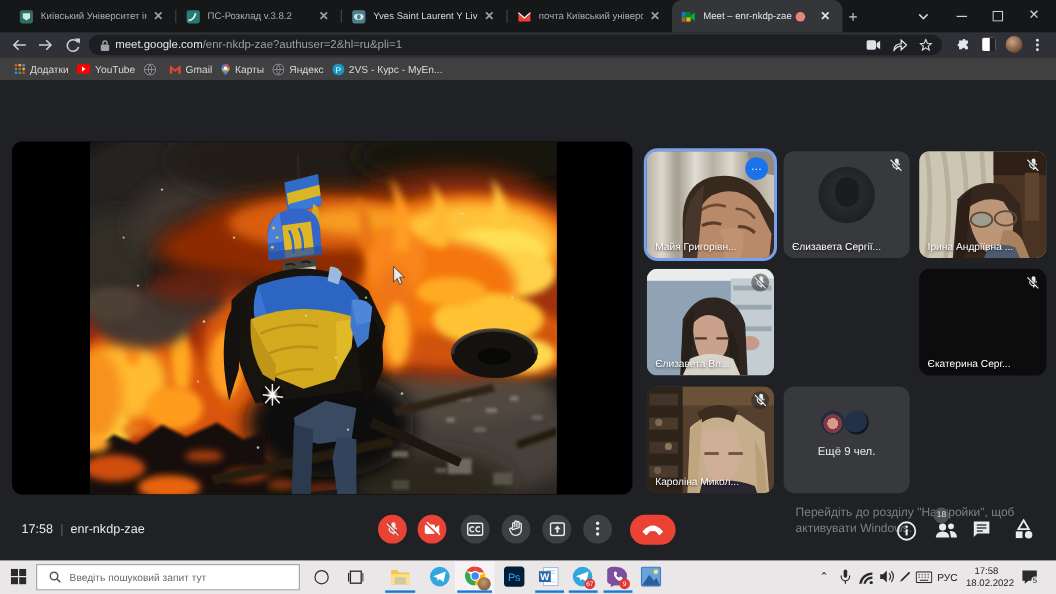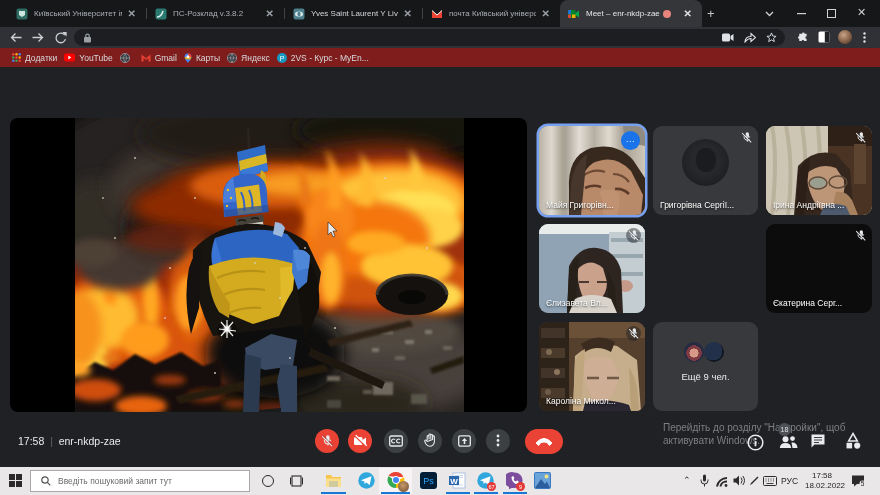--- a/index.html
+++ b/index.html
@@ -10,21 +10,21 @@
 .tab{top:0;height:27px;display:flex;align-items:center;color:#a8adb2;font-size:8px;white-space:nowrap;overflow:hidden}
 .tab .fav{width:12px;height:12px;margin:0 6px 0 8px;flex:0 0 auto}
 .tab .ttl{flex:1 1 auto;overflow:hidden}
 .tab .tx{color:#9aa0a6;font-size:10px;margin:0 10px 0 6px;font-weight:bold}
 .sep{top:8px;width:1px;height:11px;background:#3f4246}
 #activetab{background:#35363a;border-radius:8px 8px 0 0;color:#dfe1e5}
 
 #toolbar{left:0;top:27px;width:880px;height:21px;background:#2f3136}
 #omni{left:74px;top:29px;width:711px;height:17px;border-radius:9px;background:#1c1e21;color:#9aa0a6;font-size:9.5px;line-height:17px}
 
-#bookbar{left:0;top:48px;width:880px;height:19px;background:#7f1d1d;display:flex;align-items:center;color:#d7d9dc;font-size:8.5px}
+#bookbar{left:0;top:48px;width:880px;height:19px;background:#404040;display:flex;align-items:center;color:#d7d9dc;font-size:8.5px}
 #bookbar .bi{display:inline-flex;align-items:center;margin-left:7px;white-space:nowrap}
 #bookbar .bi svg,#bookbar .bi .ic{margin-right:4px}
 
 #page{left:0;top:67px;width:880px;height:400px;background:#202124}
 #banner{left:13px;top:14px;width:854px;height:26px;border-radius:13px;background:#3d4043;display:flex;align-items:center;color:#e8eaed;font-size:9.5px}
 #mainvid{left:10px;top:51px;width:517px;height:294px;border-radius:8px;background:#000;overflow:hidden}
 .tile{border-radius:9px;background:#37393d;overflow:hidden}
 .nm{position:absolute;left:7px;bottom:5px;color:#fff;font-size:8.5px;text-shadow:0 1px 2px rgba(0,0,0,.7);white-space:nowrap}
 .mico{position:absolute;right:5px;top:5px;width:13px;height:13px}
 
@@ -109,20 +109,21 @@
   <path d="M23.5 6.5 H33.5 M29.5 2.5 L33.5 6.5 L29.5 10.5"></path>
   <path d="M55.8 4.2 A4.8 4.8 0 1 0 56.5 8.2"></path>
  </g>
  <path d="M53.2 1 h4.4 v4.4 z" fill="#cdd0d3"></path>
 </svg>
 <div class="abs" id="omni">
   <svg class="abs" style="left:9px;top:4px" width="9" height="10" viewBox="0 0 9 10">
         <rect x="1" y="4" width="7" height="5.5" rx="1" fill="#9aa0a6"></rect>
         <path d="M2.8 4 V2.8 a1.7 1.7 0 0 1 3.4 0 V4" stroke="#9aa0a6" stroke-width="1.2" fill="none"></path>
       </svg>
+  <span style="margin-left:22px"><span style="color:#e8eaed">meet.google.com</span>/enr-nkdp-zae?authuser=2&amp;hl=ru&amp;pli=1</span>
   <svg class="abs" style="left:648px;top:4px" width="12" height="9" viewBox="0 0 12 9">
         <rect x="0" y="0.5" width="8" height="8" rx="1.5" fill="#dee1e6"></rect>
         <path d="M8.5 3 L11.5 1 V8 L8.5 6 Z" fill="#dee1e6"></path>
       </svg>
   <svg class="abs" style="left:670px;top:3px" width="12" height="11" viewBox="0 0 12 11">
         <path d="M1 10 C1 6 4 4.5 7 4.5 V1.5 L11.5 5.5 L7 9.5 V6.5 C4 6.5 2.5 8 1 10 Z" fill="none" stroke="#dee1e6" stroke-width="1.1"></path>
       </svg>
   <svg class="abs" style="left:692px;top:3px" width="11" height="11" viewBox="0 0 12 12">
         <path d="M6 1 L7.4 4.4 L11 4.7 L8.2 7 L9.1 10.5 L6 8.6 L2.9 10.5 L3.8 7 L1 4.7 L4.6 4.4 Z" fill="none" stroke="#dee1e6" stroke-width="1"></path>
       </svg>
@@ -424,21 +425,21 @@
         </div>
     <span class="nm">Майя Григорівн...</span>
   </div>
 
   <div class="abs tile" style="left:653px;top:59px;width:105px;height:89px;background:#38393d">
     <div class="abs" style="left:29px;top:13px;width:47px;height:47px;border-radius:50%;background:radial-gradient(circle at 50% 45%,#27282b 0 40%,#1f2023 70%);"></div>
     <div class="abs" style="left:43px;top:22px;width:20px;height:24px;border-radius:46%;background:#1b1c1f"></div>
     <svg class="mico" viewBox="0 0 15 13">
           <use href="#micoff"></use>
         </svg>
-    <span class="nm">Григорівна Сергії...</span>
+    <span class="nm">Єлизавета Сергії...</span>
   </div>
 
   <div class="abs tile" style="left:766px;top:59px;width:106px;height:89px">
     <svg width="106" height="89" viewBox="0 0 106 89">
       <rect width="106" height="89" fill="#c4bcab"></rect>
       <rect x="0" width="62" height="89" fill="#cec6b4"></rect>
       <path d="M6 0 q6 30 0 89 M20 0 q8 40 2 89 M36 0 q6 35 2 89 M52 0 q4 40 0 89" stroke="#b5ab96" stroke-width="4" fill="none" opacity=".8"></path>
       <rect x="62" y="0" width="44" height="89" fill="#4a3322"></rect>
       <rect x="62" y="0" width="44" height="20" fill="#2e2017"></rect>
       <rect x="88" y="18" width="12" height="40" fill="#5c4430"></rect>

